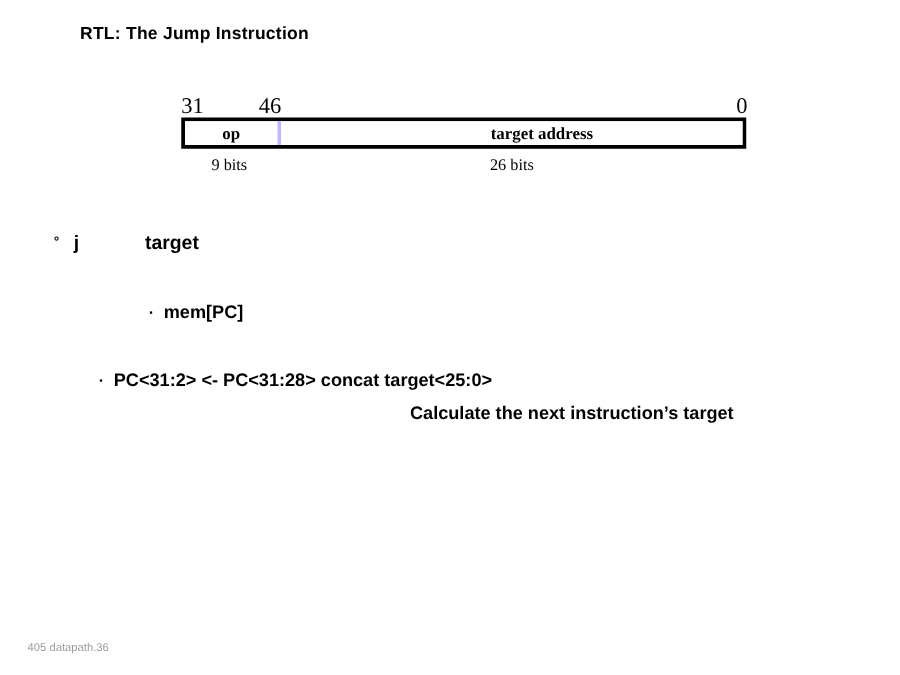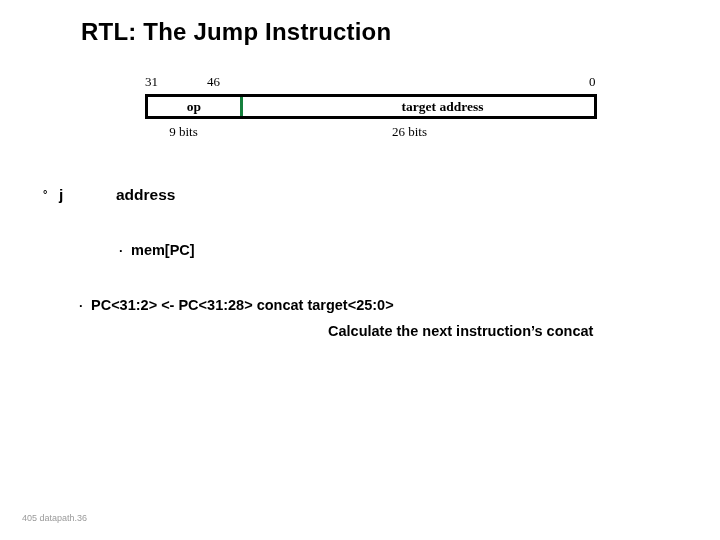--- a/index.html
+++ b/index.html
@@ -16,42 +16,42 @@
   }
   .slide {
     position: relative;
     width: 720px;
     height: 540px;
   }
 
   
   .slide-title {
     position: absolute;
-    left: 81px;
+    left: 64px;
     top: 18px;
     font-family: "Liberation Sans", sans-serif;
-    font-size: 24px;
+    font-size: 14px;
     font-weight: bold;
     letter-spacing: 0.2px;
     white-space: nowrap;
     color: #000000;
   }
 
   
   .format-diagram {
     position: absolute;
     left: 145px;
     top: 74px;
     width: 452px;
   }
   .bit-labels {
     position: relative;
     height: 20px;
     font-family: "Liberation Serif", serif;
-    font-size: 13px;
+    font-size: 18px;
     color: #000000;
   }
   .bit-label {
     position: absolute;
     top: 0;
     white-space: nowrap;
   }
   .bit-31 { left: 0px; }
   .bit-26 { left: 62px; }
   .bit-0  { left: 444px; }
@@ -68,22 +68,22 @@
     align-items: center;
     justify-content: center;
     font-family: "Liberation Serif", serif;
     font-size: 13.5px;
     font-weight: bold;
     background: #ffffff;
     box-sizing: border-box;
     height: 100%;
   }
   .field-op {
-    width: 95px;
-    border-right: 3px solid #15803d;
+    width: 77px;
+    border-right: 3px solid #c4b5fd;
   }
   .field-target {
     flex: 1 1 auto;
     padding-left: 48px;
   }
 
   .width-labels {
     position: relative;
     height: 20px;
     margin-top: 5px;
@@ -181,29 +181,29 @@
     </div>
 
     <div class="width-labels">
       <span class="width-label width-op">9 bits</span>
       <span class="width-label width-target">26 bits</span>
     </div>
 
   </div>
 
   <div class="bullet-l1 row-jump">
-    <span class="marker">°</span><span class="op-name">j</span><span>address</span>
+    <span class="marker">°</span><span class="op-name">j</span><span>target</span>
   </div>
 
   <div class="bullet-l2 row-mem">
     <span class="marker">·</span><span>mem[PC]</span>
   </div>
 
 
   <div class="bullet-l2 row-pc">
     <span class="marker">·</span><span>PC&lt;31:2&gt;  &lt;-  PC&lt;31:28&gt; concat target&lt;25:0&gt;</span>
   </div>
 
-  <div class="note note-calculate">Calculate the next instruction’s  concat</div>
+  <div class="note note-calculate">Calculate the next instruction’s  target</div>
 
   <div class="footer">405 datapath.36</div>
 
 </div>
 
 </body></html>

